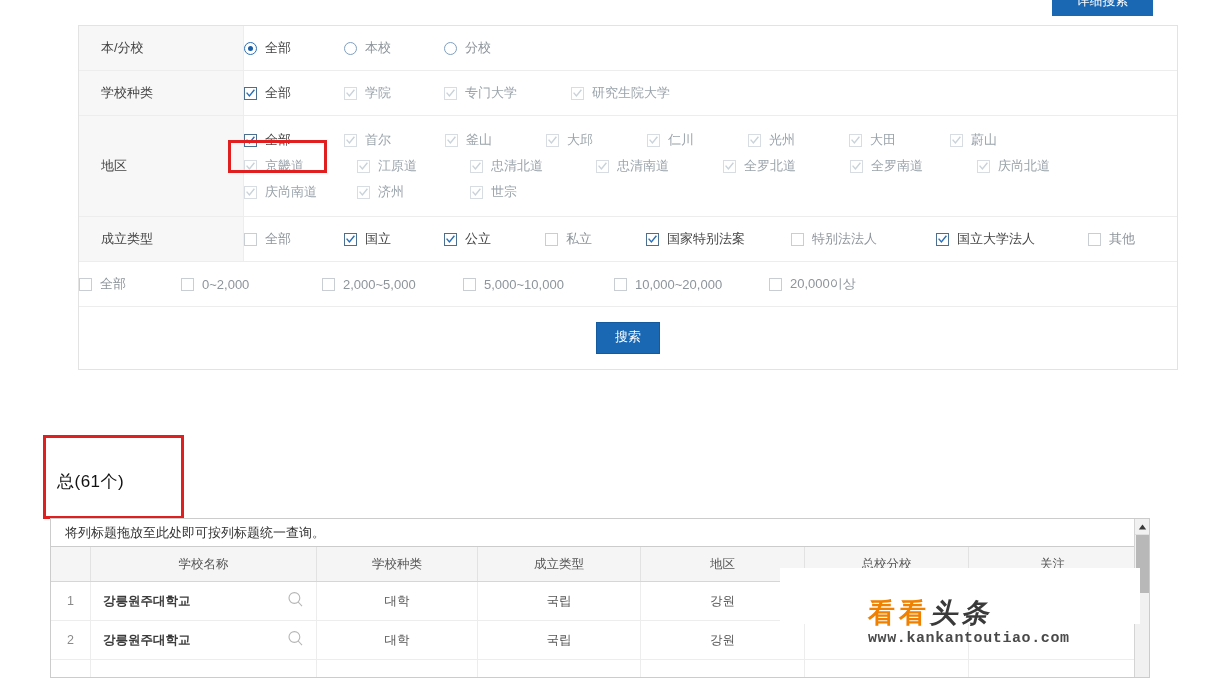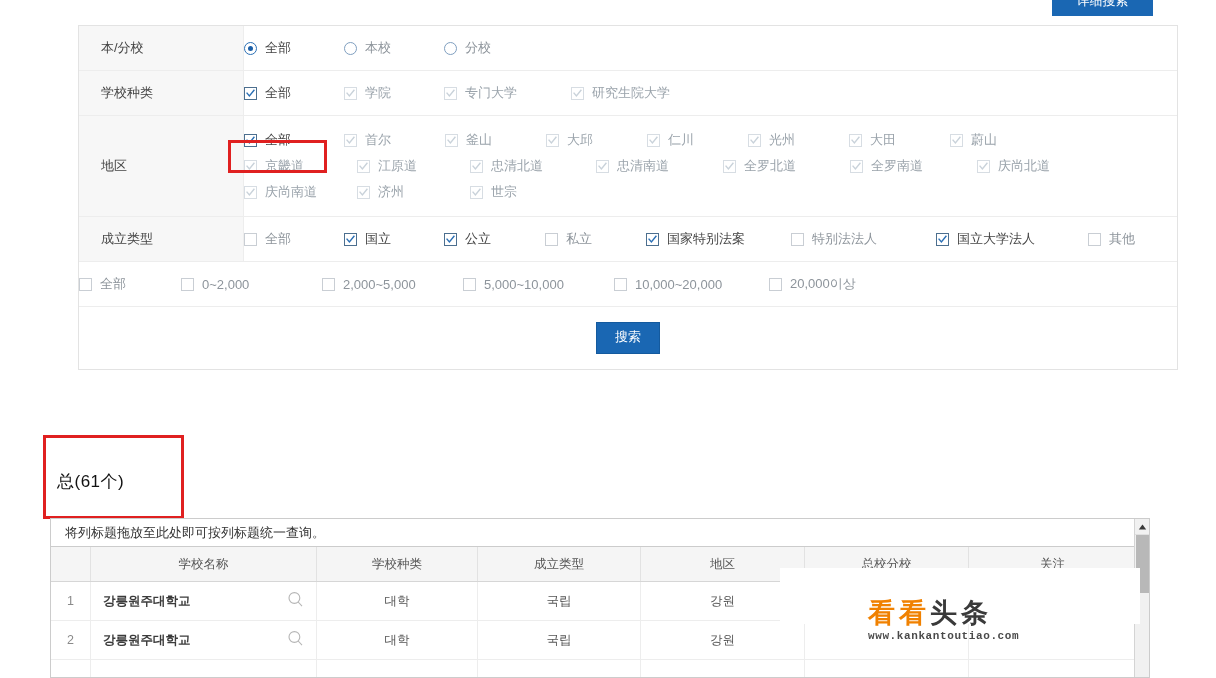--- a/index.html
+++ b/index.html
@@ -119,24 +119,24 @@
     height:15px;background:#f1f1f1;border-bottom:1px solid #e0e0e0;
     display:flex;align-items:center;justify-content:center;
   }
   .vs-thumb{
     position:absolute;top:16px;left:1px;width:13px;height:58px;background:#b8b8b8;
   }
   
   .wm{position:absolute;left:868px;top:598px;pointer-events:none;}
   .wm-top{font-size:27px;font-weight:bold;letter-spacing:4px;line-height:30px;}
   .wm-o{color:#f08100;}
-  .wm-d{color:#3a3a3a;}
+  .wm-d{color:#3a3a3a;font-style:italic;}
   .wm-url{
     font-family:"Liberation Mono","DejaVu Sans Mono",monospace;
-    font-size:11px;font-weight:bold;color:#4a4a4a;letter-spacing:.6px;margin-top:2px;
+    font-size:15px;font-weight:bold;color:#4a4a4a;letter-spacing:.6px;margin-top:2px;
   }
   .wm-mask{position:absolute;left:780px;top:568px;width:360px;height:56px;background:#fff;}
 </style>
 </head>
 <body>
 
 <div class="top-btn">详细搜索</div>
 
 <div class="filter-panel">
 

